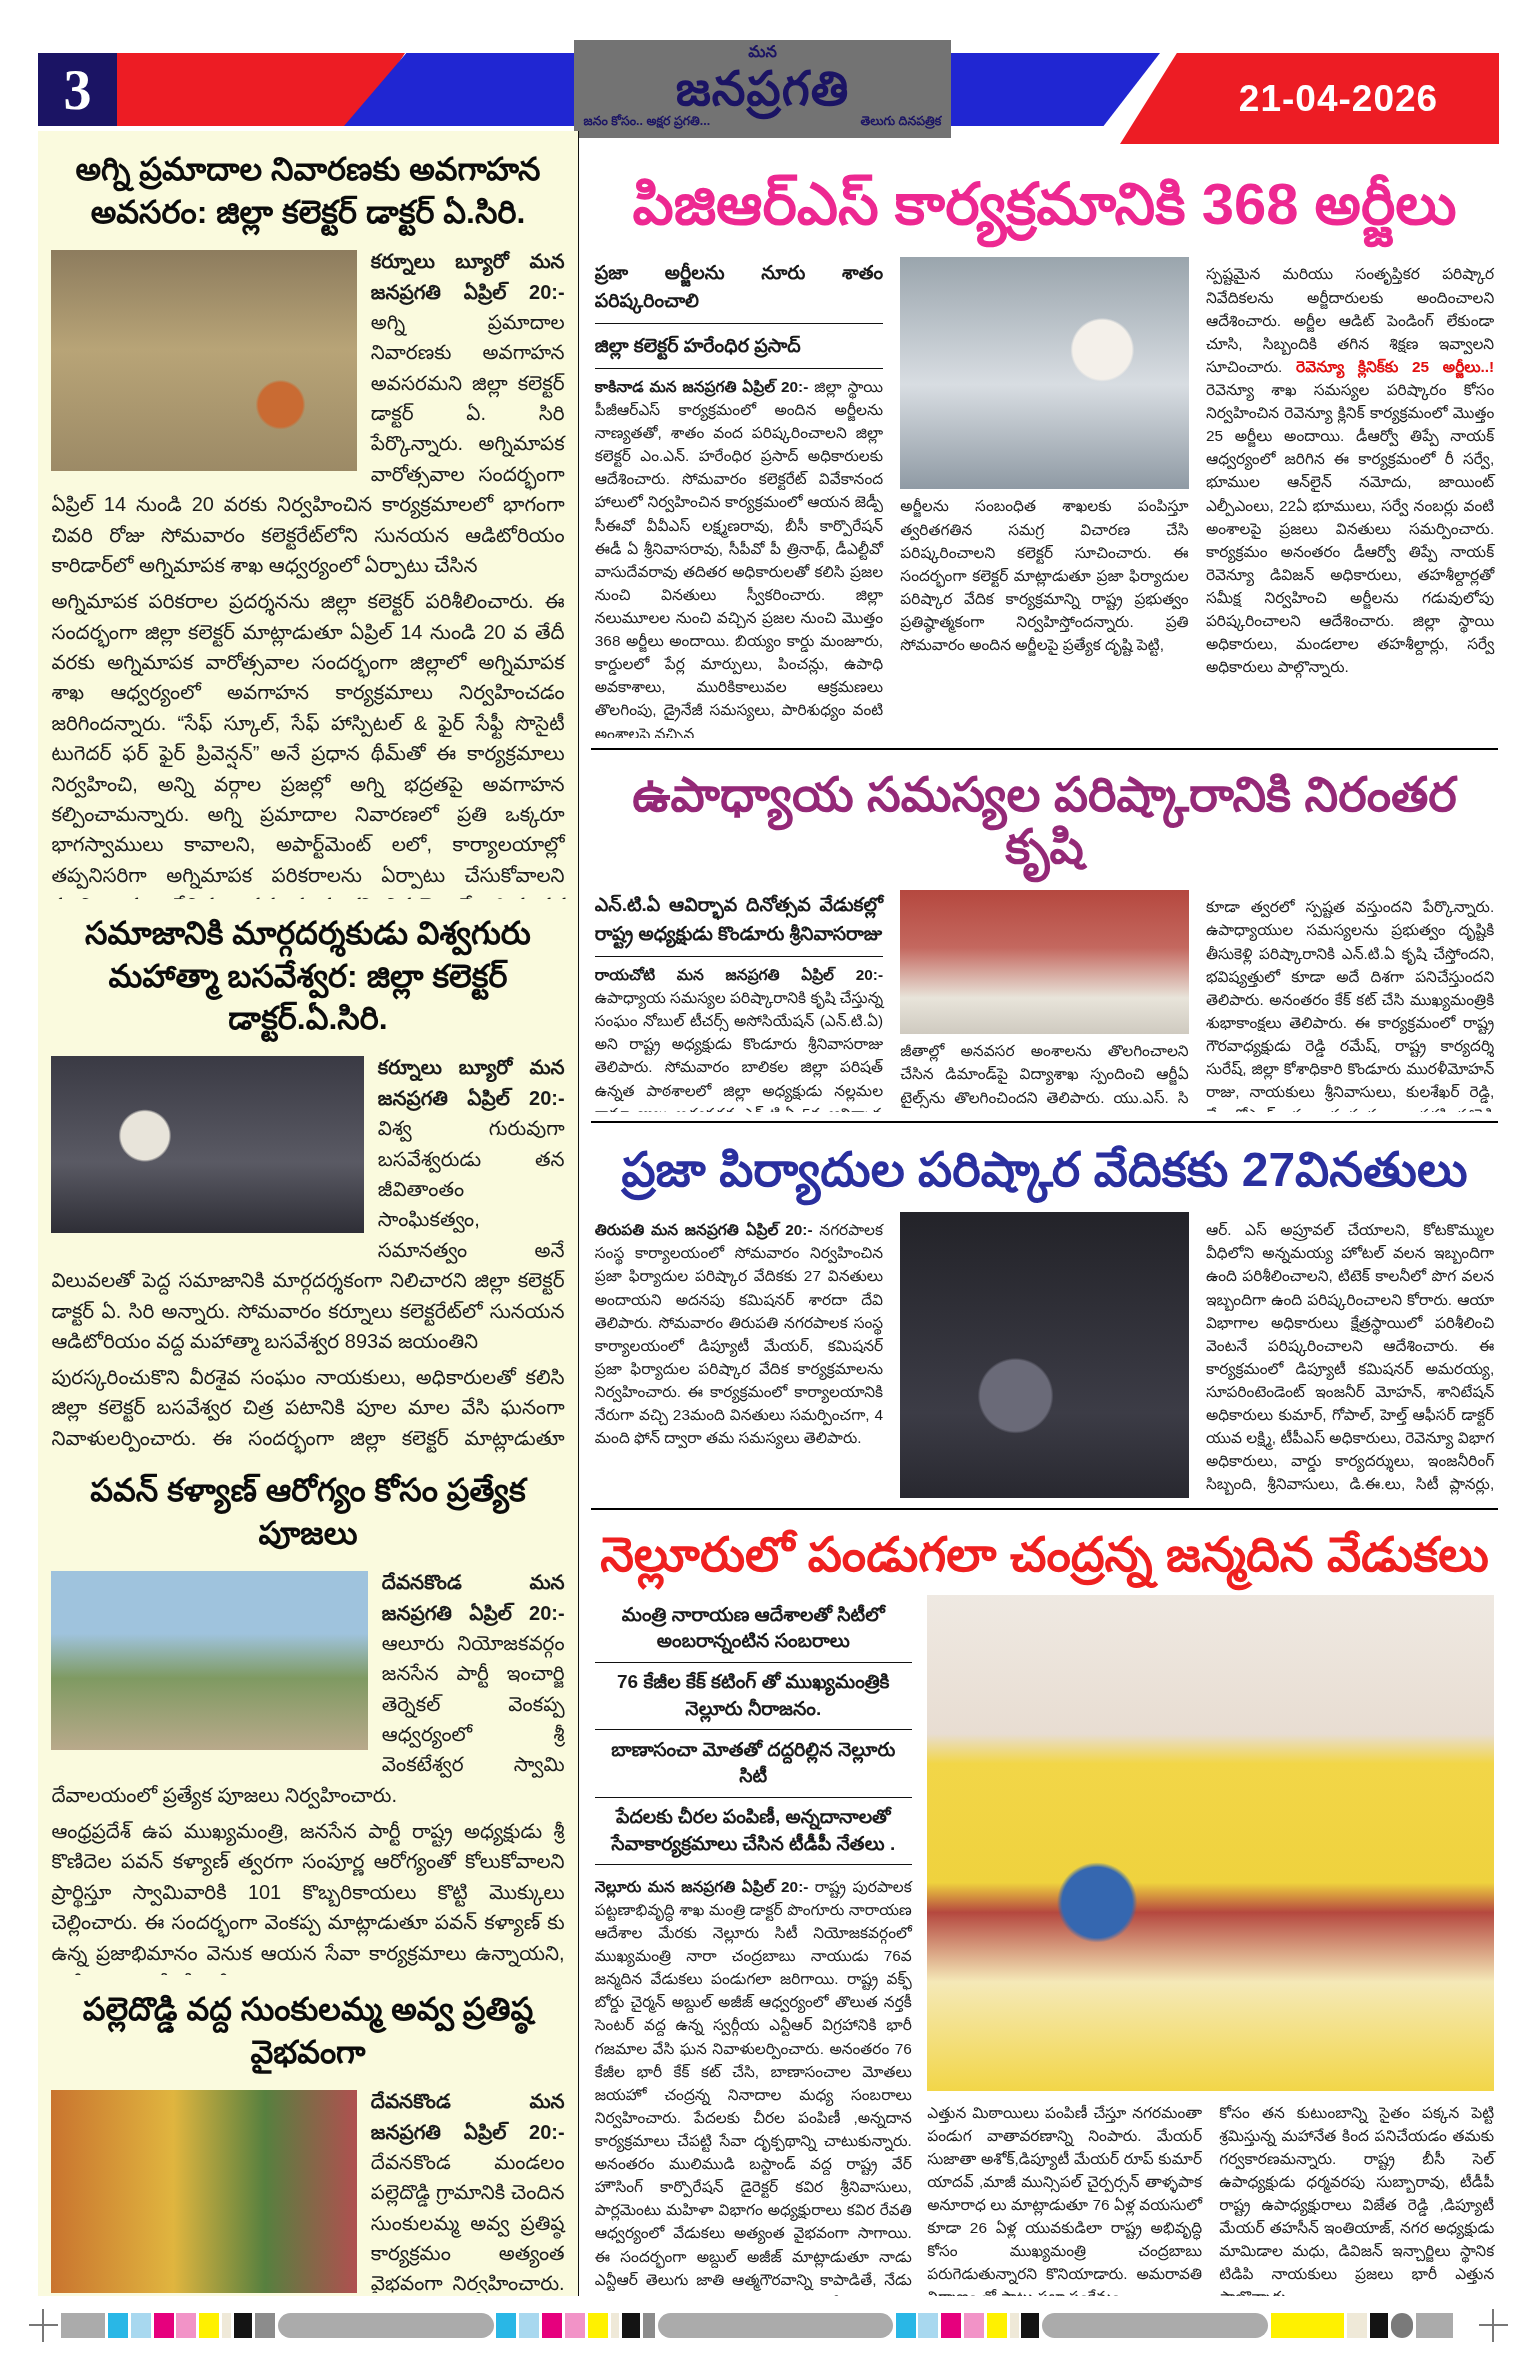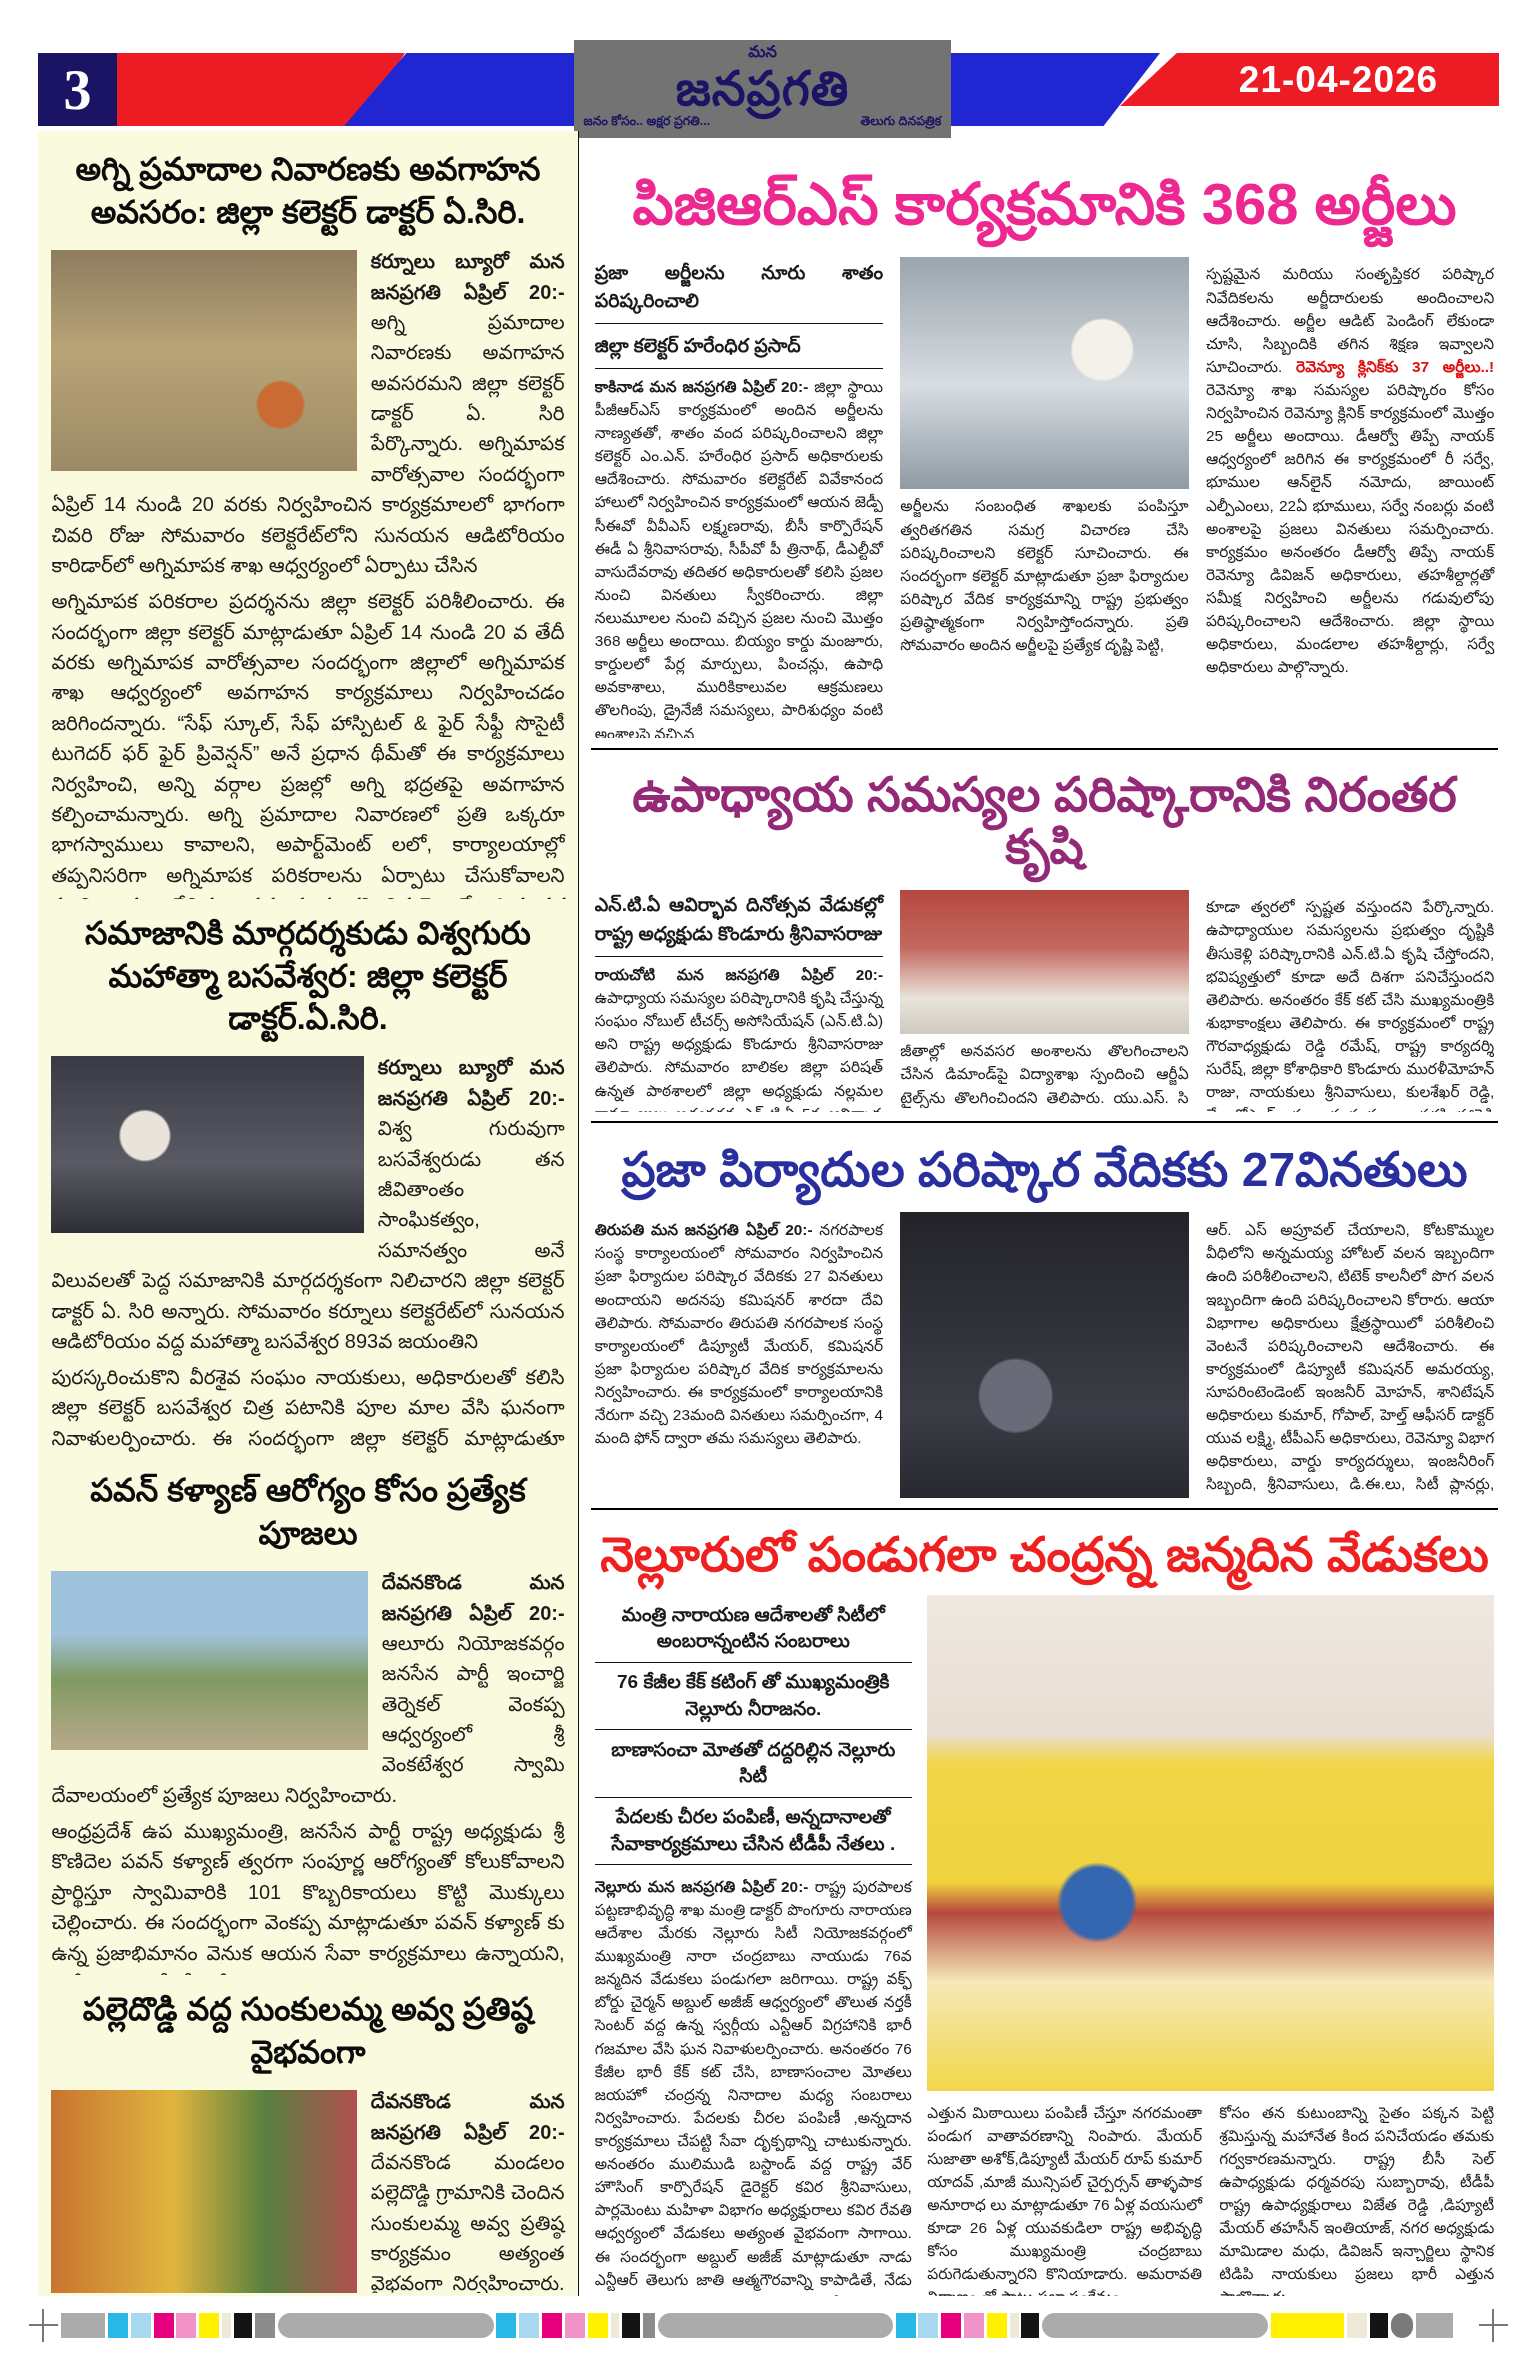--- a/index.html
+++ b/index.html
@@ -14,21 +14,21 @@
       clip-path:polygon(0 0,100% 0,84% 100%,0 100%);}
   .m-blue-l{position:absolute;left:306px;top:0;width:231px;height:73px;background:var(--c-blue,#2026d2);
       clip-path:polygon(27% 0,100% 0,100% 100%,0 100%);}
   .m-logo{position:absolute;left:536px;top:-13.4px;width:377px;height:98px;background:#737373;
       text-align:center;color:var(--c-navy,#1b1464);}
   .logo-top{font-size:16.3px;font-weight:bold;margin-top:1.9px;}
   .logo-main{font-size:48px;font-weight:bold;line-height:1.02;letter-spacing:1px;}
   .logo-tags{display:flex;justify-content:space-between;padding:0 9.6px;font-size:12.5px;font-weight:bold;margin-top:1px;}
   .m-blue-r{position:absolute;left:913px;top:0;width:209px;height:73px;background:var(--c-blue,#2026d2);
       clip-path:polygon(0 0,100% 0,73% 100%,0 100%);}
-  .m-red-r{position:absolute;left:1082px;top:0;width:379px;height:53px;background:var(--c-red,#ed1c24);
+  .m-red-r{position:absolute;left:1082px;top:0;width:379px;height:91px;background:var(--c-red,#ed1c24);
       clip-path:polygon(15% 0,100% 0,100% 100%,0 100%);display:flex;align-items:center;justify-content:center;}
   .m-date{color:#fff;font-size:37px;font-weight:bold;padding-left:58px;letter-spacing:1px;}
   
   .content{position:absolute;left:38px;top:131px;width:1460px;height:2165px;display:flex;}
   .left-col{width:540px;height:100%;background:#fafade;overflow:hidden;padding:3.8px 0;box-sizing:border-box;}
   .right-col{flex:1;height:100%;overflow:hidden;border-left:1.9px solid #111;padding-left:12px;box-sizing:border-box;}
   
   .l-art{overflow:hidden;padding:5.8px 13.4px 0 13.4px;box-sizing:border-box;}
   .l-art h2{margin:7.7px 3.8px 13.4px 3.8px;text-align:center;font-size:32px;line-height:1.32;color:#0c0c0c;}
   .l-body{font-size:20px;line-height:1.52;text-align:justify;}
@@ -165,21 +165,21 @@
             <div class="subhead">జిల్లా కలెక్టర్ హరేంధిర ప్రసాద్</div>
             <p><b class="lead">కాకినాడ మన జనప్రగతి ఏప్రిల్ 20:-</b>
                <span>జిల్లా స్థాయి పీజీఆర్ఎస్ కార్యక్రమంలో అందిన అర్జీలను నాణ్యతతో, శాతం వంద పరిష్కరించాలని జిల్లా కలెక్టర్ ఎం.ఎన్. హరేంధిర ప్రసాద్ అధికారులకు ఆదేశించారు. సోమవారం కలెక్టరేట్ వివేకానంద హాలులో నిర్వహించిన కార్యక్రమంలో ఆయన జెడ్పీ సీఈవో వీవీఎస్ లక్ష్మణరావు, బీసీ కార్పొరేషన్ ఈడీ ఏ శ్రీనివాసరావు, సీపీవో పీ త్రినాథ్, డీఎల్టీవో వాసుదేవరావు తదితర అధికారులతో కలిసి ప్రజల నుంచి వినతులు స్వీకరించారు. జిల్లా నలుమూలల నుంచి వచ్చిన ప్రజల నుంచి మొత్తం 368 అర్జీలు అందాయి. బియ్యం కార్డు మంజూరు, కార్డులలో పేర్ల మార్పులు, పించన్లు, ఉపాధి అవకాశాలు, మురికికాలువల ఆక్రమణలు తొలగింపు, డ్రైనేజీ సమస్యలు, పారిశుధ్యం వంటి అంశాలపై వచ్చిన</span></p>
           </div>
           <div class="col">
             <div class="photo ph-r1"></div>
             <p>అర్జీలను సంబంధిత శాఖలకు పంపిస్తూ త్వరితగతిన సమగ్ర విచారణ చేసి పరిష్కరించాలని కలెక్టర్ సూచించారు. ఈ సందర్భంగా కలెక్టర్ మాట్లాడుతూ ప్రజా ఫిర్యాదుల పరిష్కార వేదిక కార్యక్రమాన్ని రాష్ట్ర ప్రభుత్వం ప్రతిష్ఠాత్మకంగా నిర్వహిస్తోందన్నారు. ప్రతి సోమవారం అందిన అర్జీలపై ప్రత్యేక దృష్టి పెట్టి,</p>
           </div>
           <div class="col">
             <p><span>స్పష్టమైన మరియు సంతృప్తికర పరిష్కార నివేదికలను అర్జీదారులకు అందించాలని ఆదేశించారు. అర్జీల ఆడిట్ పెండింగ్ లేకుండా చూసి, సిబ్బందికి తగిన శిక్షణ ఇవ్వాలని సూచించారు.</span>
-               <span class="red-em">రెవెన్యూ క్లినిక్‌కు 37 అర్జీలు..!</span>
+               <span class="red-em">రెవెన్యూ క్లినిక్‌కు 25 అర్జీలు..!</span>
                <span>రెవెన్యూ శాఖ సమస్యల పరిష్కారం కోసం నిర్వహించిన రెవెన్యూ క్లినిక్ కార్యక్రమంలో మొత్తం 25 అర్జీలు అందాయి. డీఆర్వో తిప్పే నాయక్ ఆధ్వర్యంలో జరిగిన ఈ కార్యక్రమంలో రీ సర్వే, భూముల ఆన్‌లైన్ నమోదు, జాయింట్ ఎల్పీఎంలు, 22ఏ భూములు, సర్వే నంబర్లు వంటి అంశాలపై ప్రజలు వినతులు సమర్పించారు. కార్యక్రమం అనంతరం డీఆర్వో తిప్పే నాయక్ రెవెన్యూ డివిజన్ అధికారులు, తహశీల్దార్లతో సమీక్ష నిర్వహించి అర్జీలను గడువులోపు పరిష్కరించాలని ఆదేశించారు. జిల్లా స్థాయి అధికారులు, మండలాల తహశీల్దార్లు, సర్వే అధికారులు పాల్గొన్నారు.</span></p>
           </div>
         </div>
       </article>
       <div class="sep"></div>
 
       <article class="r-art" style="height:362px">
         <h1 class="r-hl hl-purple">ఉపాధ్యాయ సమస్యల పరిష్కారానికి నిరంతర కృషి</h1>
         <div class="cols">
           <div class="col">

